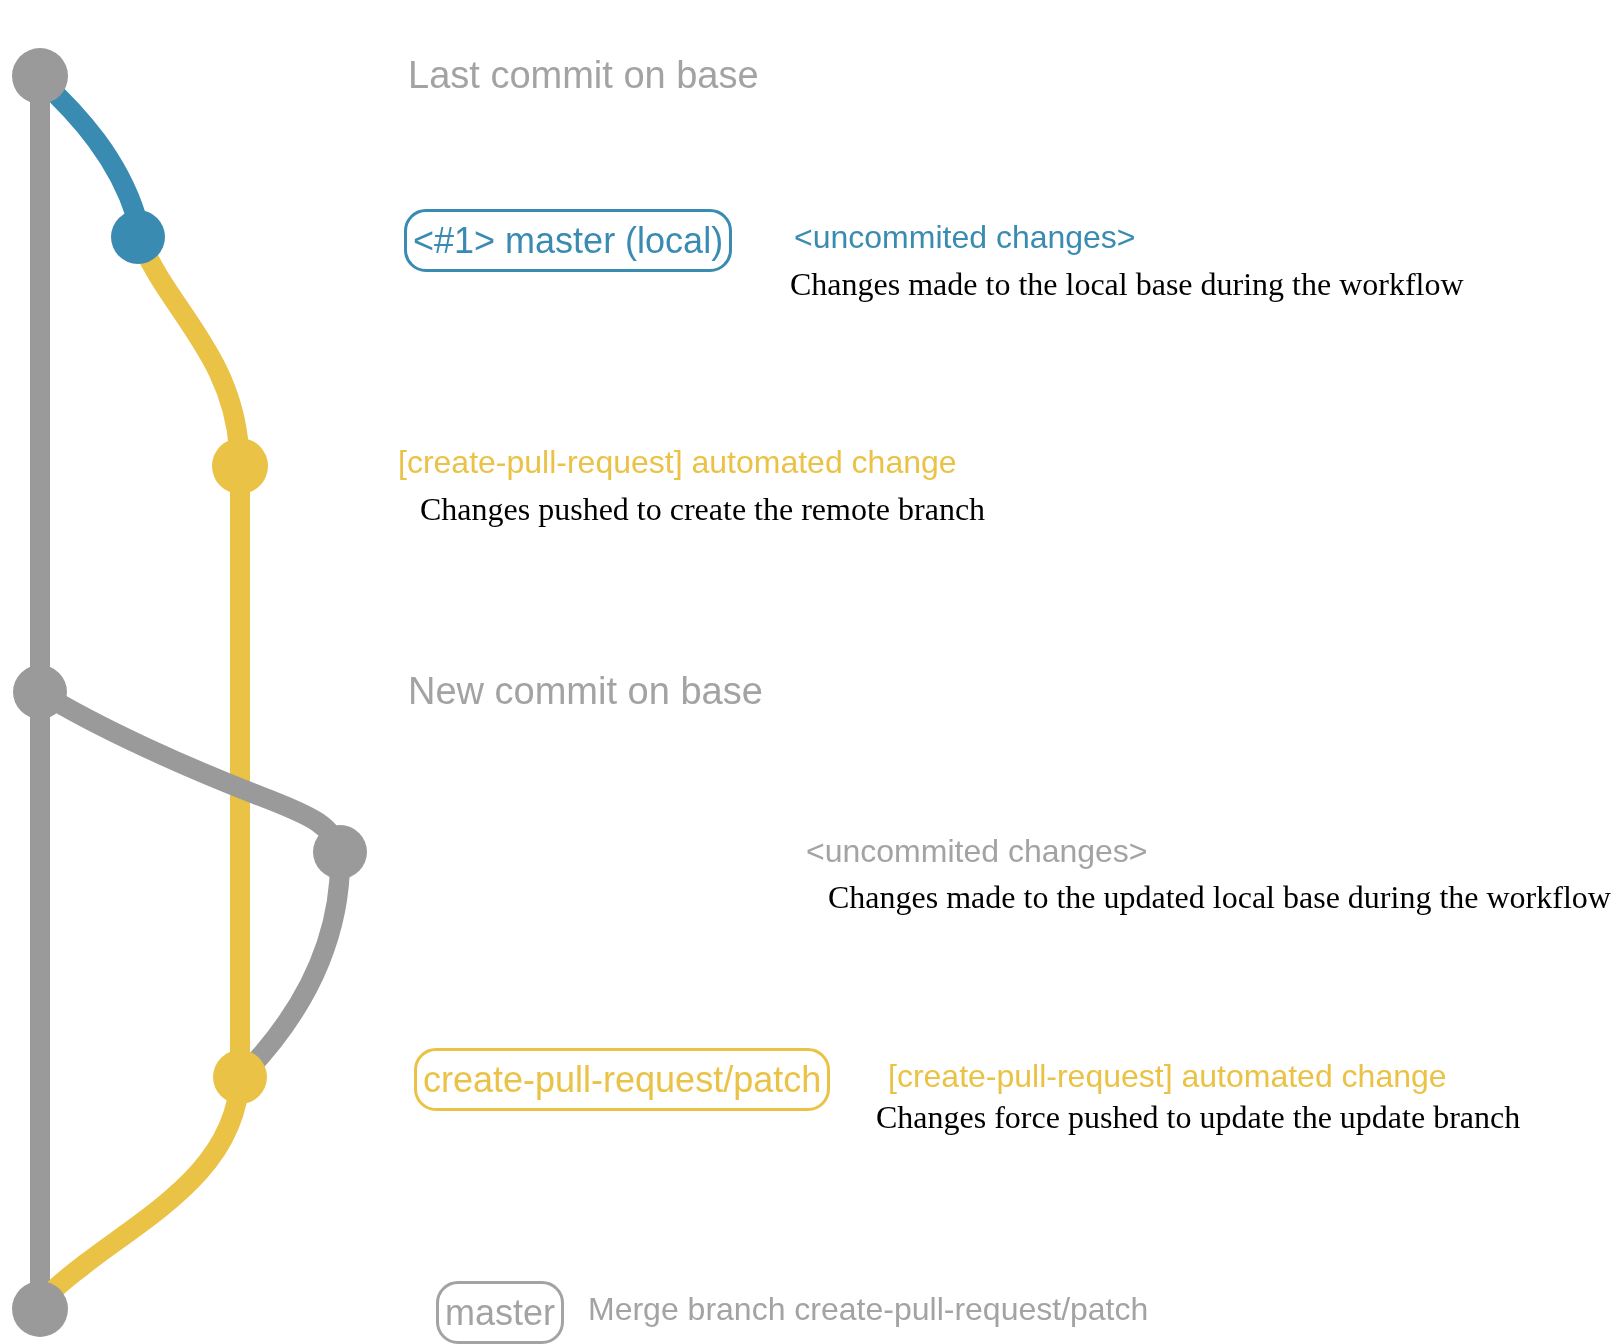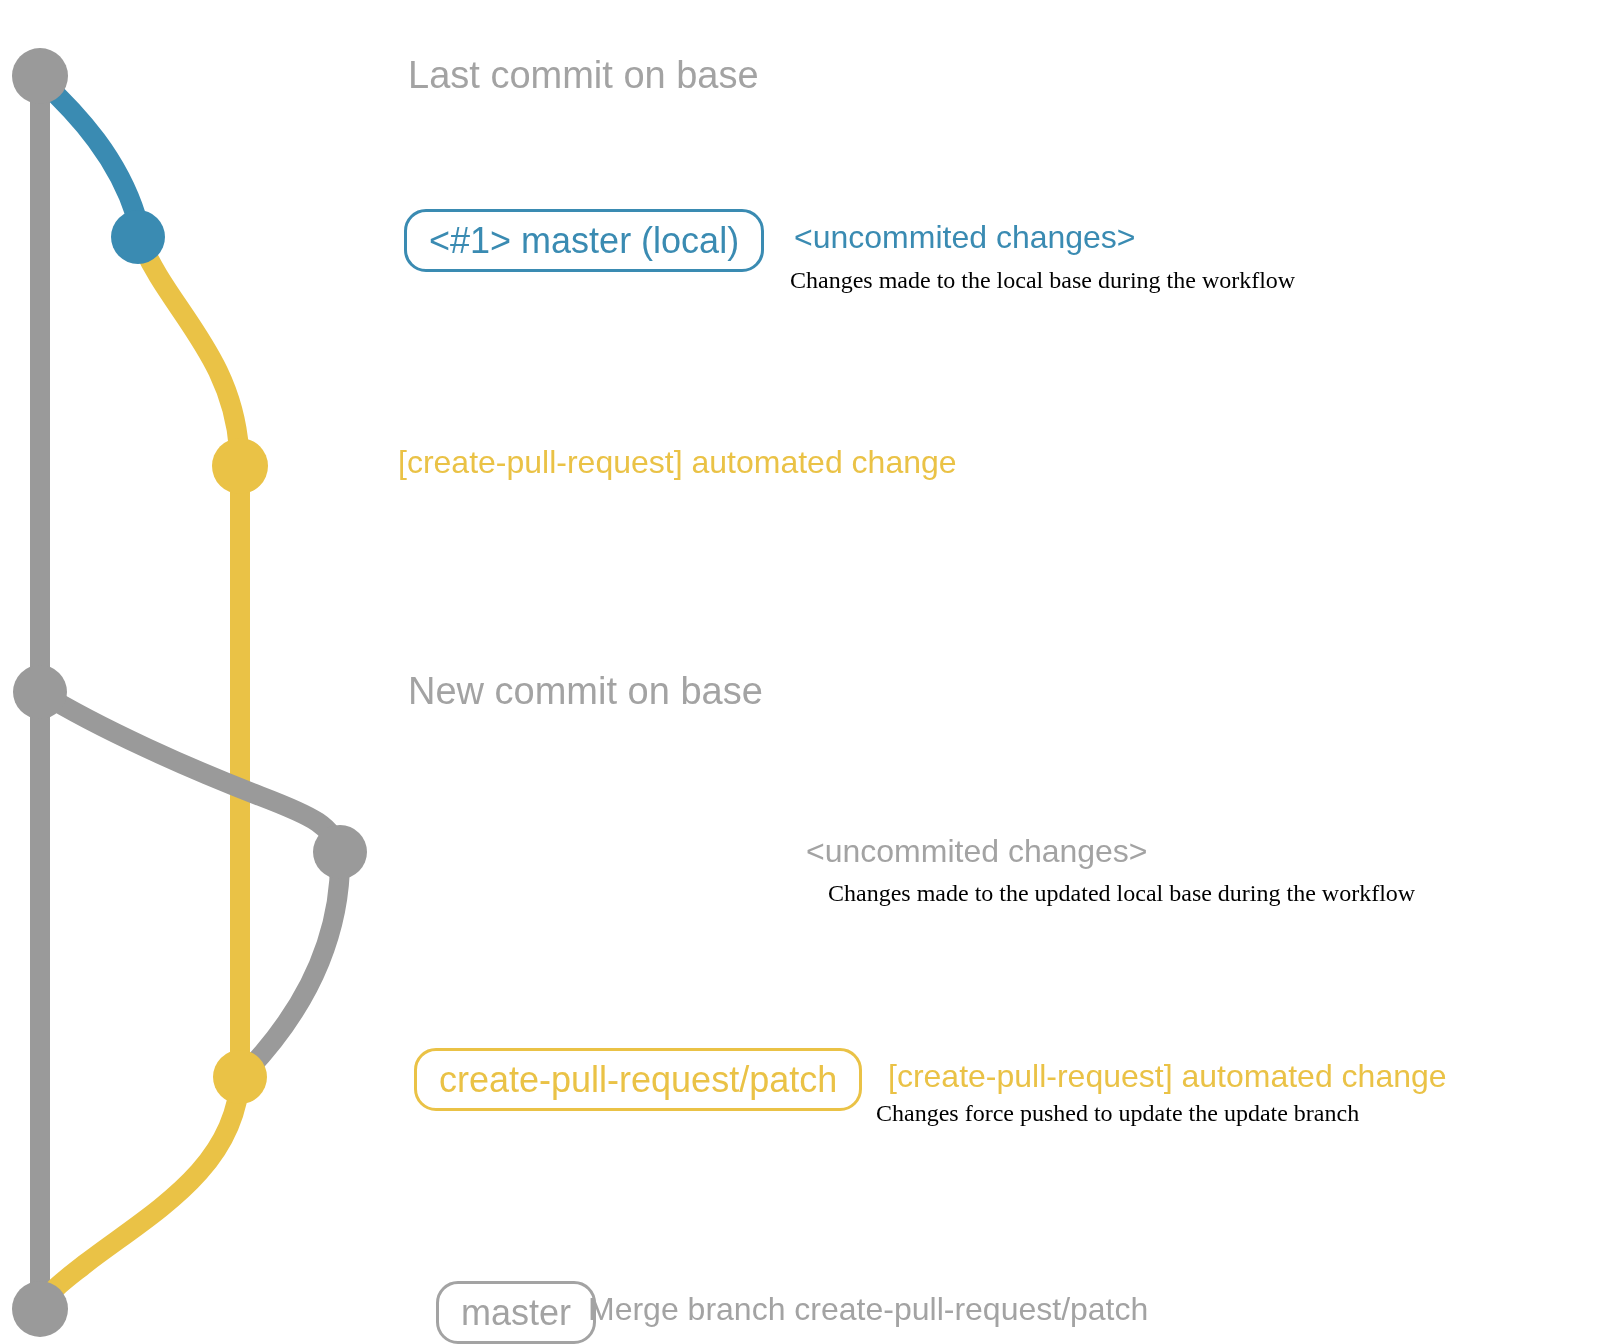--- a/index.html
+++ b/index.html
@@ -23,31 +23,31 @@
   }
   .title {
     position: absolute;
     font-size: 32px;
     line-height: 1.1;
     white-space: nowrap;
   }
   .desc {
     position: absolute;
     font-family: "Liberation Serif", serif;
-    font-size: 24px;
+    font-size: 32px;
     line-height: 1.1;
     color: var(--black);
     white-space: nowrap;
   }
   .badge {
     position: absolute;
     display: inline-block;
     font-size: 36px;
     line-height: 1.2;
-    padding: 7px 22px;
+    padding: 7px 6px;
     border: 3px solid;
     border-radius: 22px;
     background: #ffffff;
     white-space: nowrap;
   }
   .blue   { color: var(--blue);      border-color: var(--blue); }
   .yellow { color: var(--yellow);    border-color: var(--yellow); }
   .gray   { color: var(--gray-text); border-color: var(--gray-text); }
 
   .r1-label { left: 408px; top: 31px; }
@@ -88,20 +88,21 @@
       <circle cx="40" cy="1285" r="28" fill="#9A9A9A"></circle>
     </svg>
 
   <div class="label r1-label">Last commit on base</div>
 
   <div class="badge blue r2-badge">&lt;#1&gt; master (local)</div>
   <div class="title blue r2-title">&lt;uncommited changes&gt;</div>
   <div class="desc r2-desc">Changes made to the local base during the workflow</div>
 
   <div class="title yellow r3-title">[create-pull-request] automated change</div>
+  <div class="desc r3-desc">Changes pushed to create the remote branch</div>
 
   <div class="label r4-label">New commit on base</div>
 
   <div class="title gray r5-title">&lt;uncommited changes&gt;</div>
   <div class="desc r5-desc">Changes made to the updated local base during the workflow</div>
 
   <div class="badge yellow r6-badge">create-pull-request/patch</div>
   <div class="title yellow r6-title">[create-pull-request] automated change</div>
   <div class="desc r6-desc">Changes force pushed to update the update branch</div>
 

